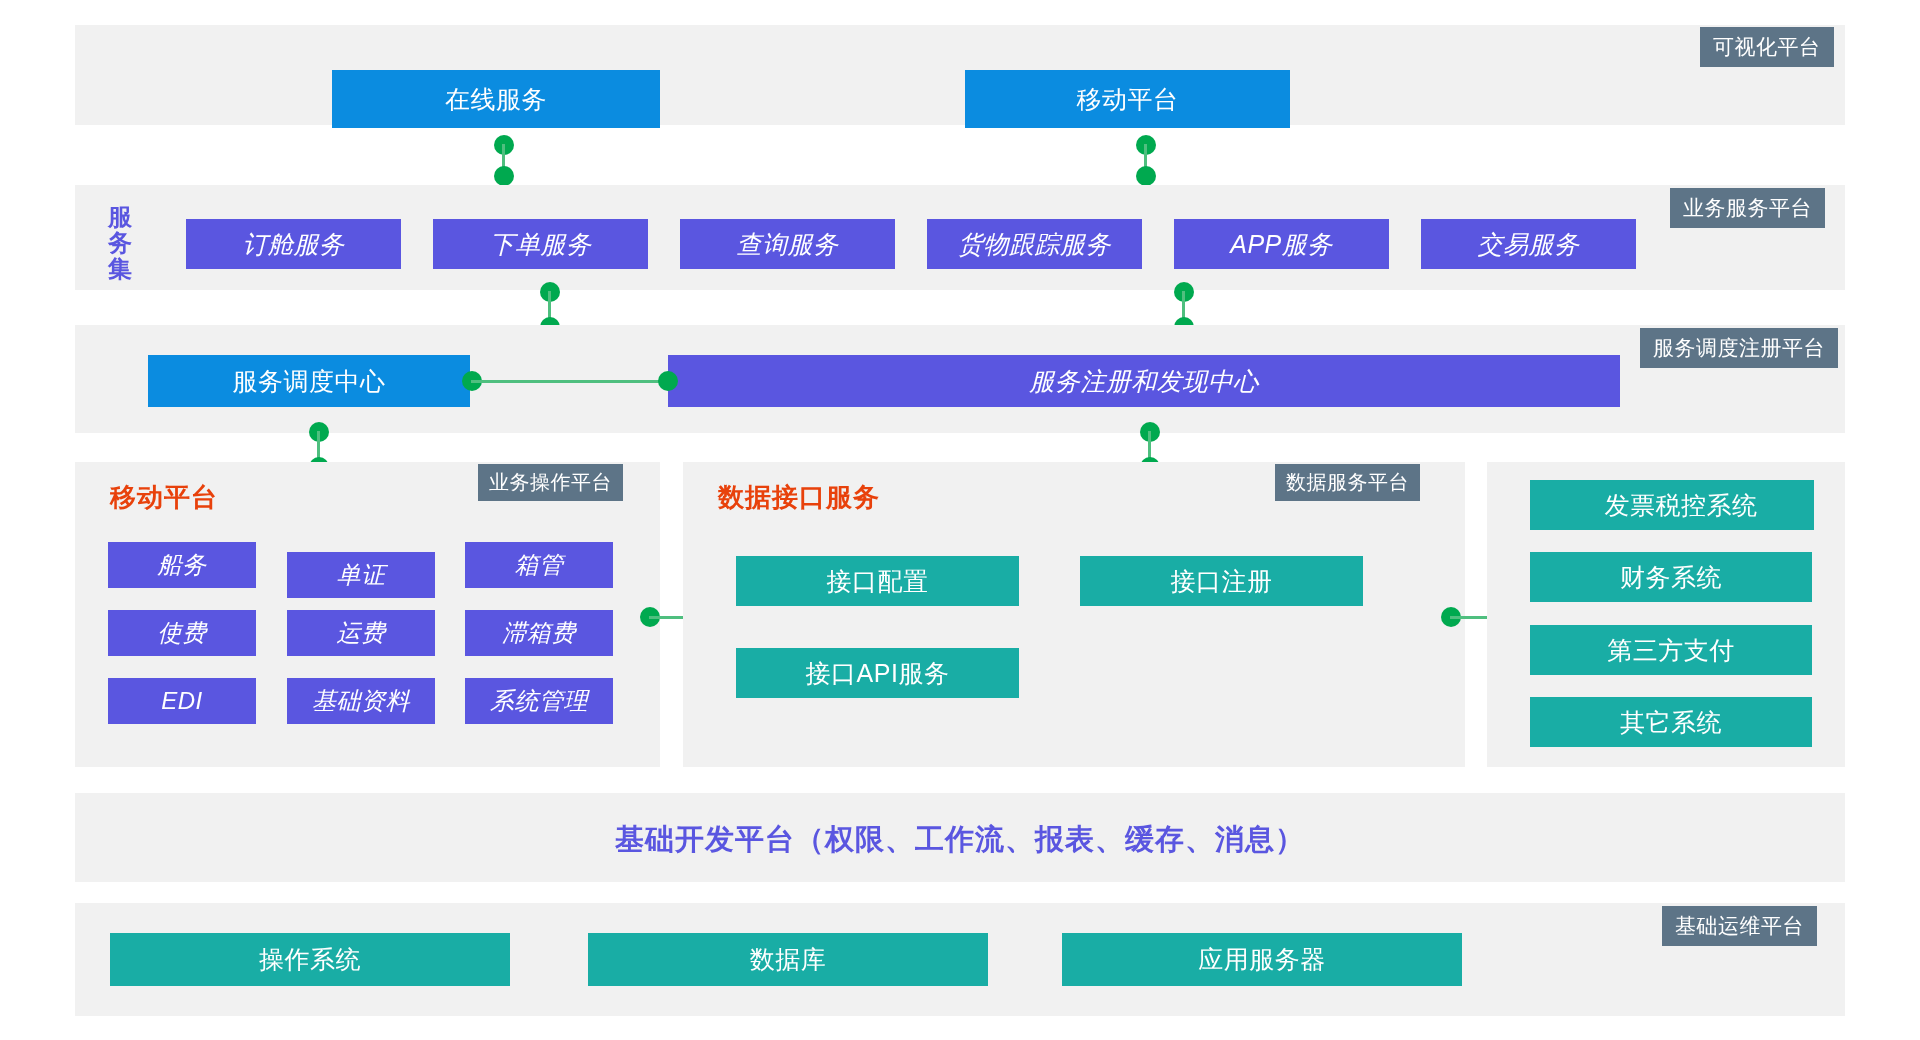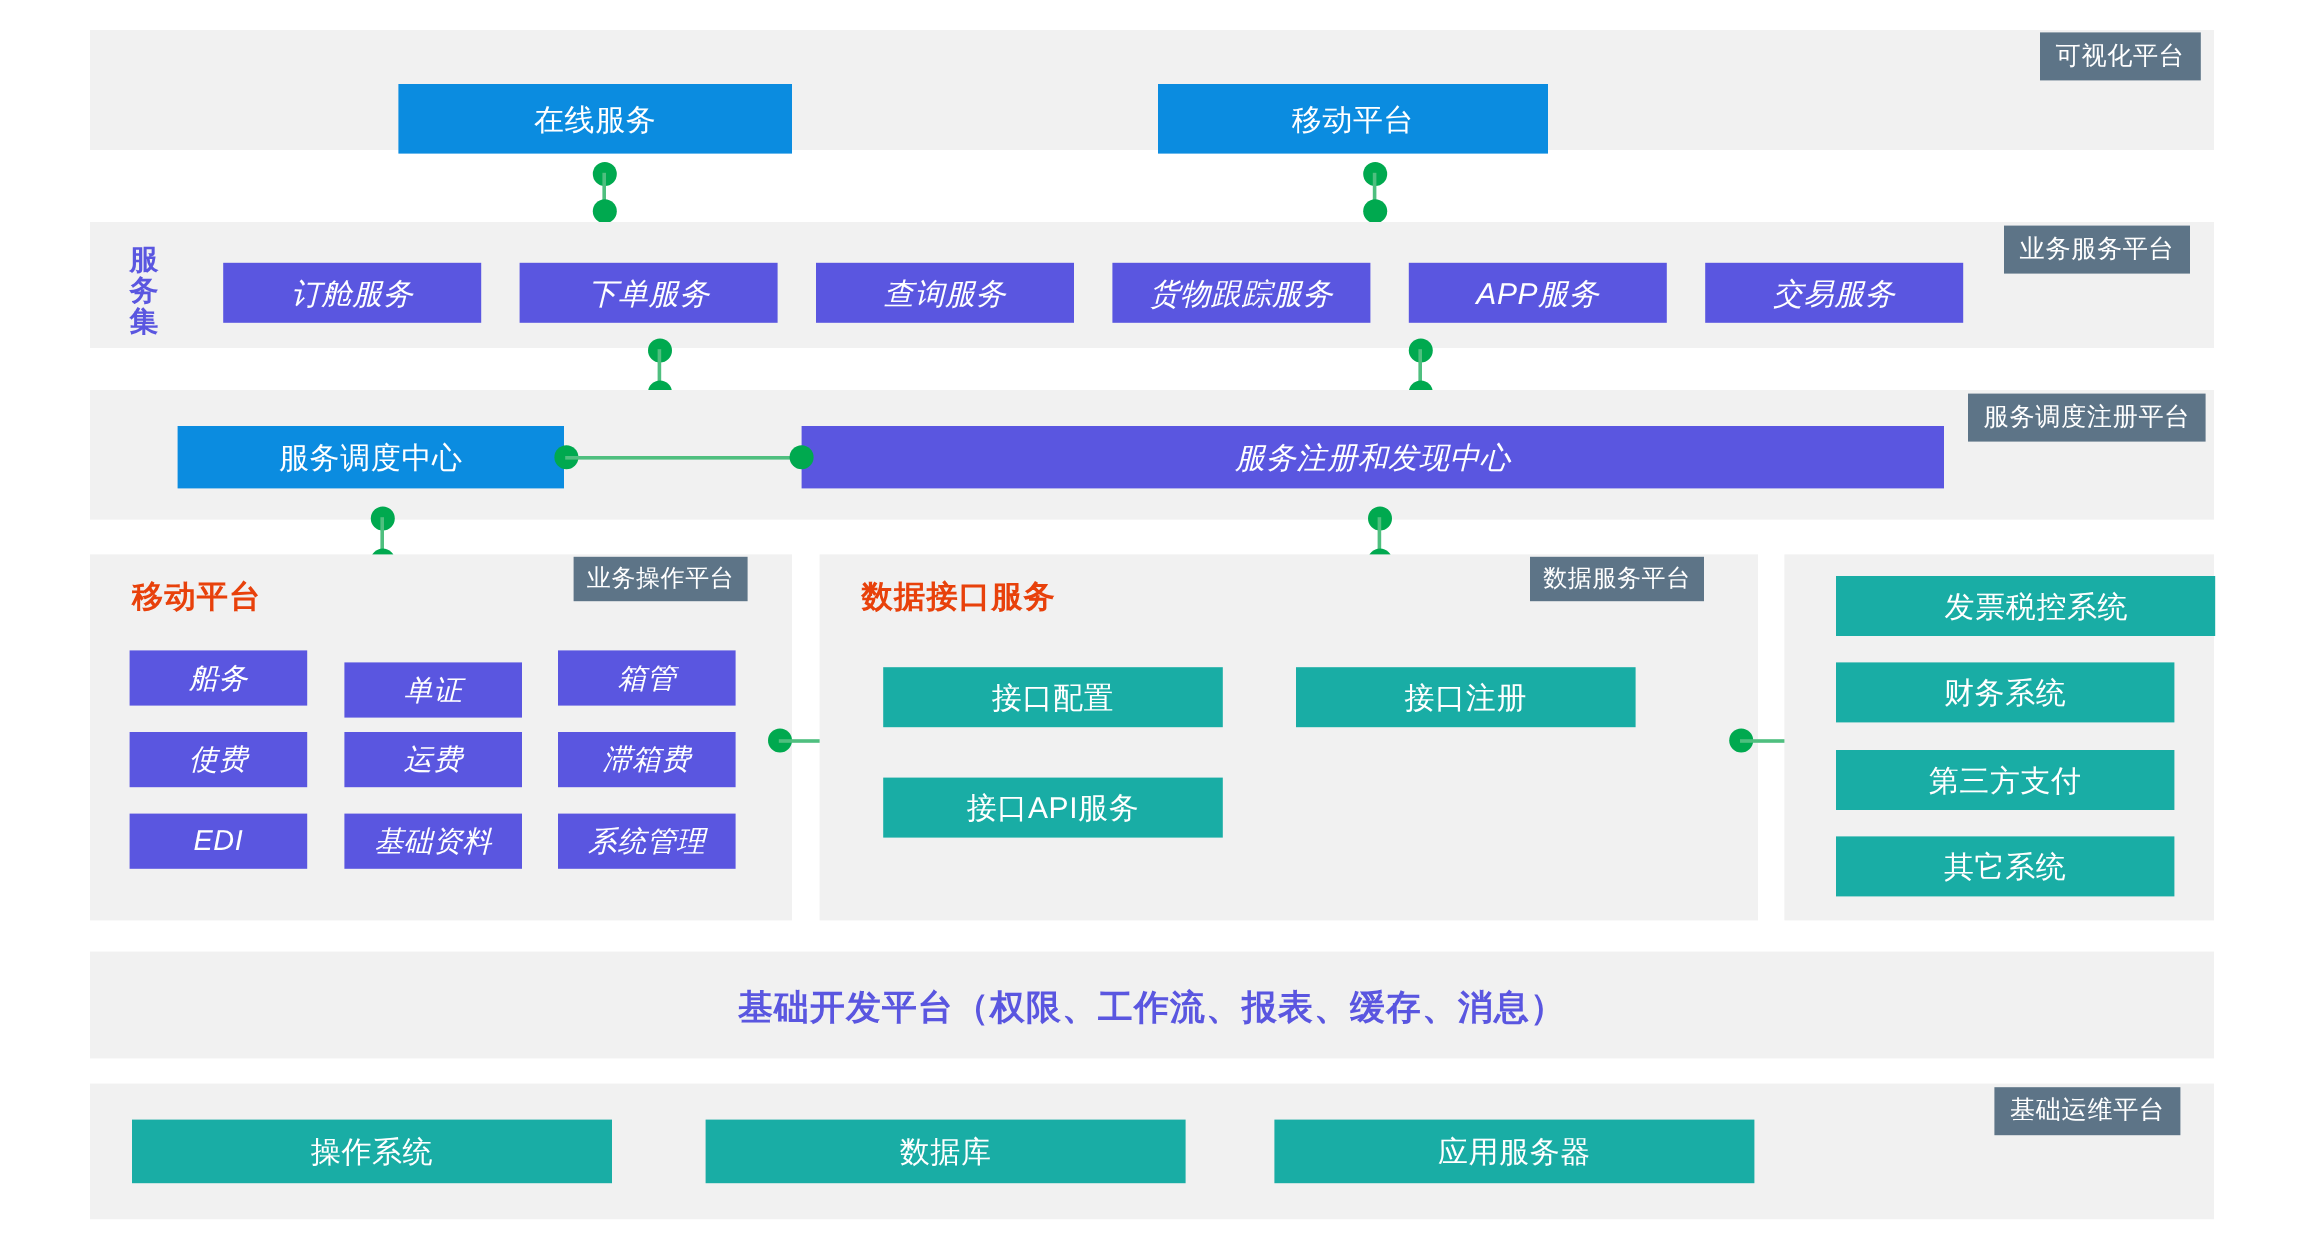--- a/index.html
+++ b/index.html
@@ -203,21 +203,21 @@
   <div class="node teal" style="left:736px;top:556px;width:283px;height:50px;">接口配置</div>
   <div class="node teal" style="left:736px;top:648px;width:283px;height:50px;">接口API服务</div>
   <div class="node teal" style="left:1080px;top:556px;width:283px;height:50px;">接口注册</div>
 
   <div class="dot" style="left:1441px;top:607px;"></div>
   <div class="hline" style="left:1450px;top:616px;width:38px;"></div>
   <div class="dot" style="left:1488px;top:607px;"></div>
 
   <div class="panel" style="left:1487px;top:462px;width:358px;height:305px;"></div>
 
-  <div class="node teal" style="left:1530px;top:480px;width:316px;height:50px;padding-left:18px;">发票税控系统</div>
+  <div class="node teal" style="left:1530px;top:480px;width:284px;height:50px;padding-left:18px;">发票税控系统</div>
   <div class="node teal" style="left:1530px;top:552px;width:282px;height:50px;">财务系统</div>
   <div class="node teal" style="left:1530px;top:625px;width:282px;height:50px;">第三方支付</div>
   <div class="node teal" style="left:1530px;top:697px;width:282px;height:50px;">其它系统</div>
 
   <div class="band" style="left:75px;top:793px;width:1770px;height:89px;"></div>
 
   <div class="devtext" style="left:75px;top:820px;width:1770px;">基础开发平台（权限、工作流、报表、缓存、消息）</div>
 
   <div class="band" style="left:75px;top:903px;width:1770px;height:113px;"></div>
 

